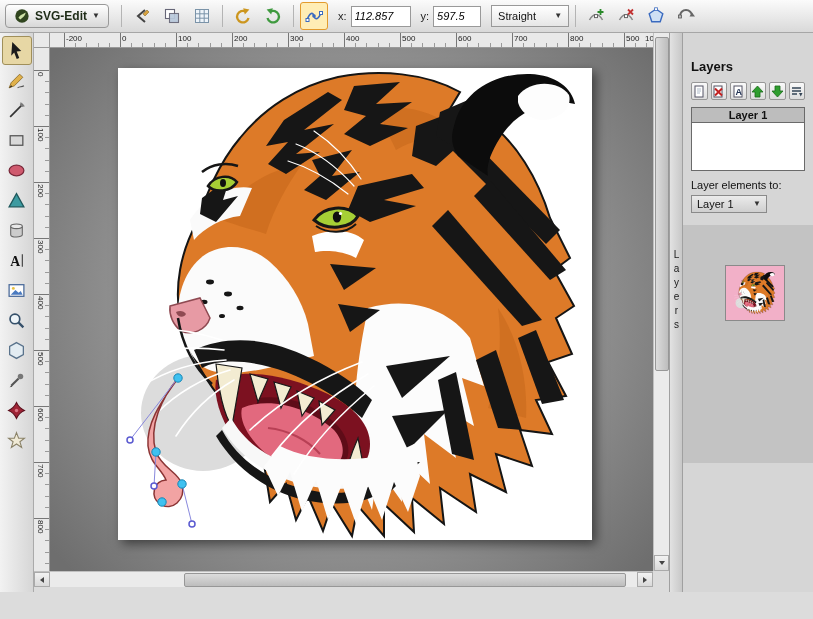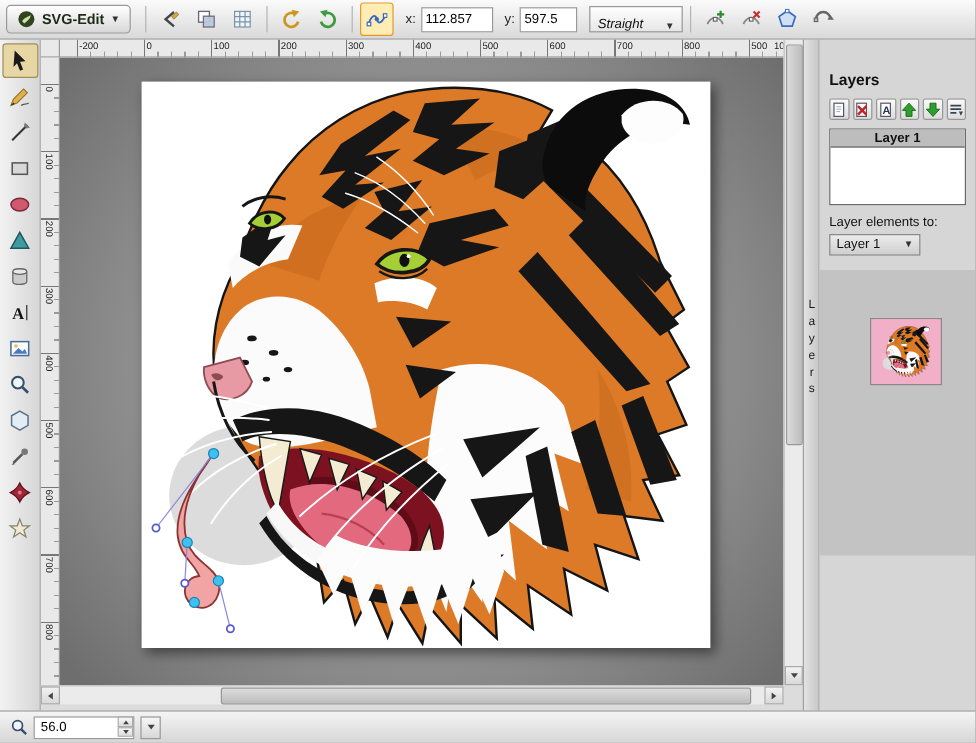--- a/index.html
+++ b/index.html
@@ -6,23 +6,23 @@
   .app{position:relative;width:813px;height:619px;background:#dcdcdc;font-family:"Liberation Sans",sans-serif;overflow:hidden;user-select:none;}
   
   .toolbar{position:absolute;left:0;top:0;width:813px;height:33px;background:linear-gradient(#fbfbfb,#d9d9d9);border-bottom:1px solid #a6a6a6;display:flex;align-items:center;padding:0 5px;box-sizing:border-box;gap:2px;z-index:5;}
   .logo-btn{display:flex;align-items:center;gap:5px;border:1px solid #999;border-radius:4px;background:linear-gradient(#ffffff,#d8d8d8);padding:2px 8px;height:24px;box-sizing:border-box;margin-right:6px;}
   .logo-text{font-weight:bold;font-size:12px;color:#1d2b16;}
   .caret{font-size:8px;color:#333;line-height:1;}
   .tbtn{width:26px;height:26px;display:flex;align-items:center;justify-content:center;border:1px solid transparent;border-radius:3px;flex:0 0 auto;}
   .tbtn.active{background:#ffedb5;border:1px solid #e39b2d;}
   .sep{width:1px;height:22px;background:#b4b4b4;margin:0 4px;flex:0 0 auto;}
   .coord-label{font-size:11px;color:#222;margin:0 2px 0 8px;}
-  input.coord{width:52px;height:17px;border:1px solid #999;font-size:11px;padding:1px 3px;font-family:inherit;background:#fff;}
+  input.coord{width:52px;height:17px;border:1px solid #999;font-size:11px;padding:1px 3px;font-family:inherit;background:#fff;font-style:italic;}
   input.coord.small{width:40px;}
-  .fake-select{display:flex;align-items:flex-end;justify-content:space-between;border:1px solid #999;background:linear-gradient(#ffffff,#e6e6e6);height:20px;padding:0 6px;font-size:11px;color:#111;gap:8px;margin-left:8px;min-width:64px;font-style:italic;}
+  .fake-select{display:flex;align-items:center;justify-content:space-between;border:1px solid #999;background:linear-gradient(#ffffff,#e6e6e6);height:20px;padding:0 6px;font-size:11px;color:#111;gap:8px;margin-left:8px;min-width:64px;}
   
   .tools{position:absolute;left:0;top:33px;width:34px;height:559px;background:linear-gradient(90deg,#f2f2f2,#d6d6d6);border-right:1px solid #aaa;box-sizing:border-box;padding-top:2px;z-index:4;}
   .tool{width:28px;height:27px;margin:1px auto;display:flex;align-items:center;justify-content:center;border:1px solid transparent;border-radius:3px;}
   .tool.active{background:#e7d7a5;border:1px solid #a08f5a;}
   
   .corner{position:absolute;left:34px;top:33px;width:16px;height:15px;background:#e9e9e9;border-right:1px solid #999;border-bottom:1px solid #999;box-sizing:border-box;z-index:3;}
   .ruler-top{position:absolute;left:50px;top:33px;width:603px;height:15px;background:#e9e9e9;border-bottom:1px solid #999;box-sizing:border-box;overflow:hidden;z-index:3;
     background-image:repeating-linear-gradient(90deg,#777 0 1px,transparent 1px 56px),repeating-linear-gradient(90deg,#9a9a9a 0 1px,transparent 1px 11.2px);
     background-size:100% 100%,100% 5px;background-position:14px 0,14px 10px;background-repeat:no-repeat,no-repeat;}
   .ruler-top .num{position:absolute;top:1px;font-size:8px;color:#222;white-space:nowrap;}
@@ -456,34 +456,14 @@
     <div class="preview">
       <div class="thumb">
         <svg viewBox="-60 -60 594 592" xmlns="http://www.w3.org/2000/svg" xmlns:xlink="http://www.w3.org/1999/xlink">
           <rect x="-60" y="-60" width="594" height="592" fill="#f2b0c8"></rect>
           <use href="#tiger" xlink:href="#tiger" x="0" y="0" width="474" height="472"></use>
         </svg>
       </div>
     </div>
   </div>
 
-  <div class="statusbar">
-    <svg width="16" height="16" viewBox="0 0 18 18">
-        <circle cx="7.5" cy="7.5" r="4.6" fill="#eef4f8" stroke="#35506a" stroke-width="1.6"></circle>
-        <line x1="11" y1="11" x2="15.5" y2="15.5" stroke="#35506a" stroke-width="2.2"></line>
-      </svg>
-    <div class="zoom-wrap">
-      <input class="zoom" value="56.0" style="">
-      <div class="spinner">
-        <div class="spin">
-            <div class="tri up" style="transform:scale(0.8)"></div>
-          </div>
-        <div class="spin">
-            <div class="tri down" style="transform:scale(0.8)"></div>
-          </div>
-      </div>
-    </div>
-    <div class="zoom-drop">
-        <div class="tri down"></div>
-      </div>
-  </div>
 
 </div>
 
 </body></html>

